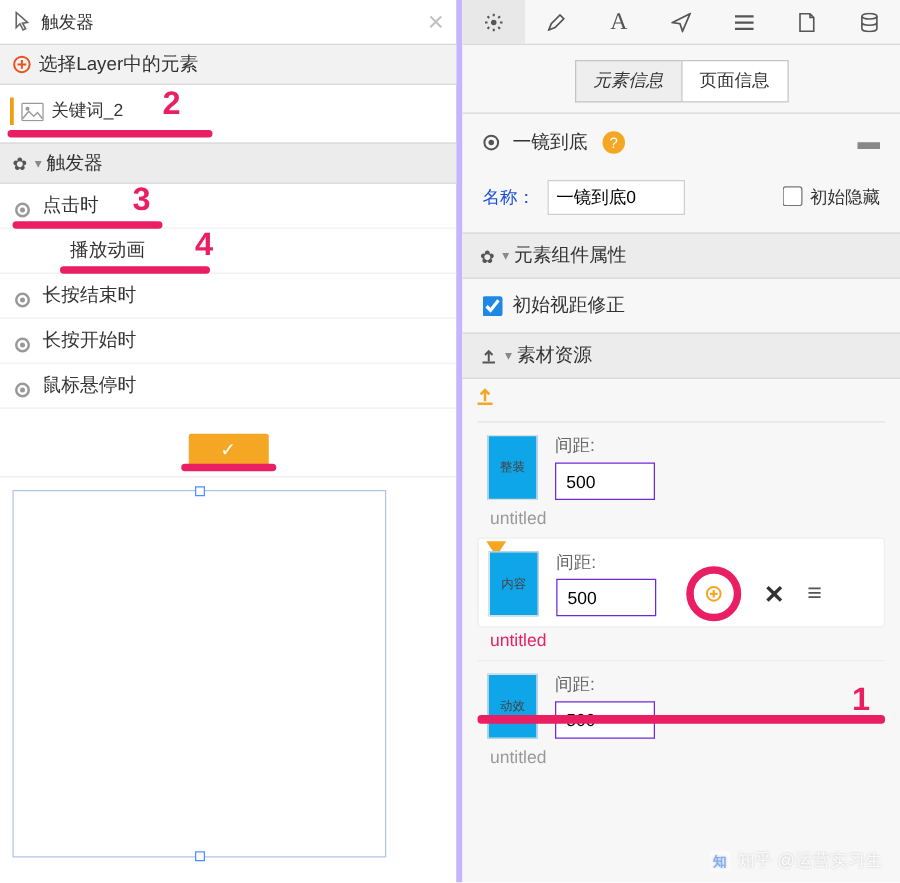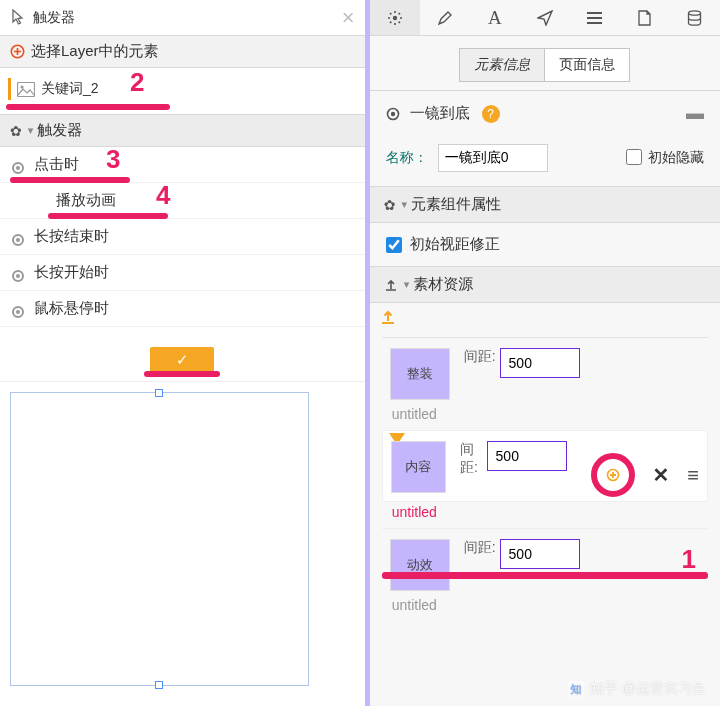--- a/index.html
+++ b/index.html
@@ -53,35 +53,35 @@
   .r-tab.active { background: #eee; font-style: italic; }
   .r-tab:first-child { border-right: none; }
 
   .r-section { border-top: 1px solid #d8d8d8; }
   .r-row { display: flex; align-items: center; padding: 12px 16px; font-size: 15px; }
   .r-row .rec { margin-right: 10px; color: #555; }
   .r-row .help { width: 18px; height: 18px; border-radius: 50%; background: #f5a623; color: #fff; font-size: 12px; display: inline-flex; align-items: center; justify-content: center; margin-left: 12px; }
   .r-row .collapse { margin-left: auto; color: #888; font-size: 18px; }
 
   .r-namerow { display: flex; align-items: center; padding: 8px 16px 14px 16px; gap: 10px; }
-  .r-namerow label { color: #0f766e; }
+  .r-namerow label { color: #1d4ed8; }
   .r-namerow input[type=text] { width: 110px; height: 28px; border: 1px solid #cfcfcf; padding: 0 6px; font-size: 14px; }
   .r-namerow .cb { margin-left: auto; display: flex; align-items: flex-start; gap: 6px; }
   .r-namerow .cb input { width: 16px; height: 16px; }
 
   .r-grayhead { background: #ececec; border-top: 1px solid #d8d8d8; border-bottom: 1px solid #d8d8d8; padding: 8px 14px; display: flex; align-items: center; font-size: 15px; }
   .r-check { display: flex; align-items: center; padding: 12px 16px; gap: 8px; font-size: 15px; }
   .r-check input { width: 16px; height: 16px; accent-color: #1e88e5; }
 
   .r-assets { padding: 6px 12px 0 12px; }
   .r-upload { text-align: right; padding: 6px 10px; color: #f5a623; font-size: 16px; }
   .asset { display: flex; align-items: flex-start; padding: 10px 8px 4px 8px; gap: 14px; position: relative; border-top: 1px solid #eee; }
   .asset:first-of-type { border-top: 1px solid #e2e2e2; }
-  .thumb { width: 60px; height: 52px; border: 1px solid #ddd; background: #c4b5fd; display: flex; align-items: center; justify-content: center; font-size: 13px; color: #444; position: relative; }
-  .dist { display: flex; flex-direction: row; gap: 4px; justify-content: space-between; }
+  .thumb { width: 40px; height: 52px; border: 1px solid #ddd; background: #0ea5e9; display: flex; align-items: center; justify-content: center; font-size: 10px; color: #444; position: relative; }
+  .dist { display: flex; flex-direction: column; gap: 4px; justify-content: space-between; }
   .dist-label { color: #666; font-size: 14px; }
   .dist input { width: 80px; height: 30px; border: 1px solid #6d28d9; padding: 0 8px; font-size: 14px; }
   .asset-title { color: #999; font-size: 14px; padding: 2px 10px 8px 10px; display: block; }
   .asset-actions { display: flex; align-items: center; gap: 18px; margin-left: 10px; margin-top: 12px; }
   .asset-actions .add-ring { width: 44px; height: 44px; border: 6px solid #e91e63; border-radius: 50%; display: flex; align-items: center; justify-content: center; color: #f5a623; font-size: 17px; font-weight: bold; }
   .asset-actions .x { font-size: 20px; font-weight: bold; color: #333; cursor: pointer; }
   .asset-actions .menu { font-size: 20px; color: #555; cursor: pointer; }
   .tri { position: absolute; left: 6px; top: 2px; width: 0; height: 0; border-left: 8px solid transparent; border-right: 8px solid transparent; border-top: 12px solid #f5a623; display: none; }
   .asset.hi .tri { display: block; }
   .asset.hi { background: #fff; border: 1px solid #eee; border-radius: 3px; }

